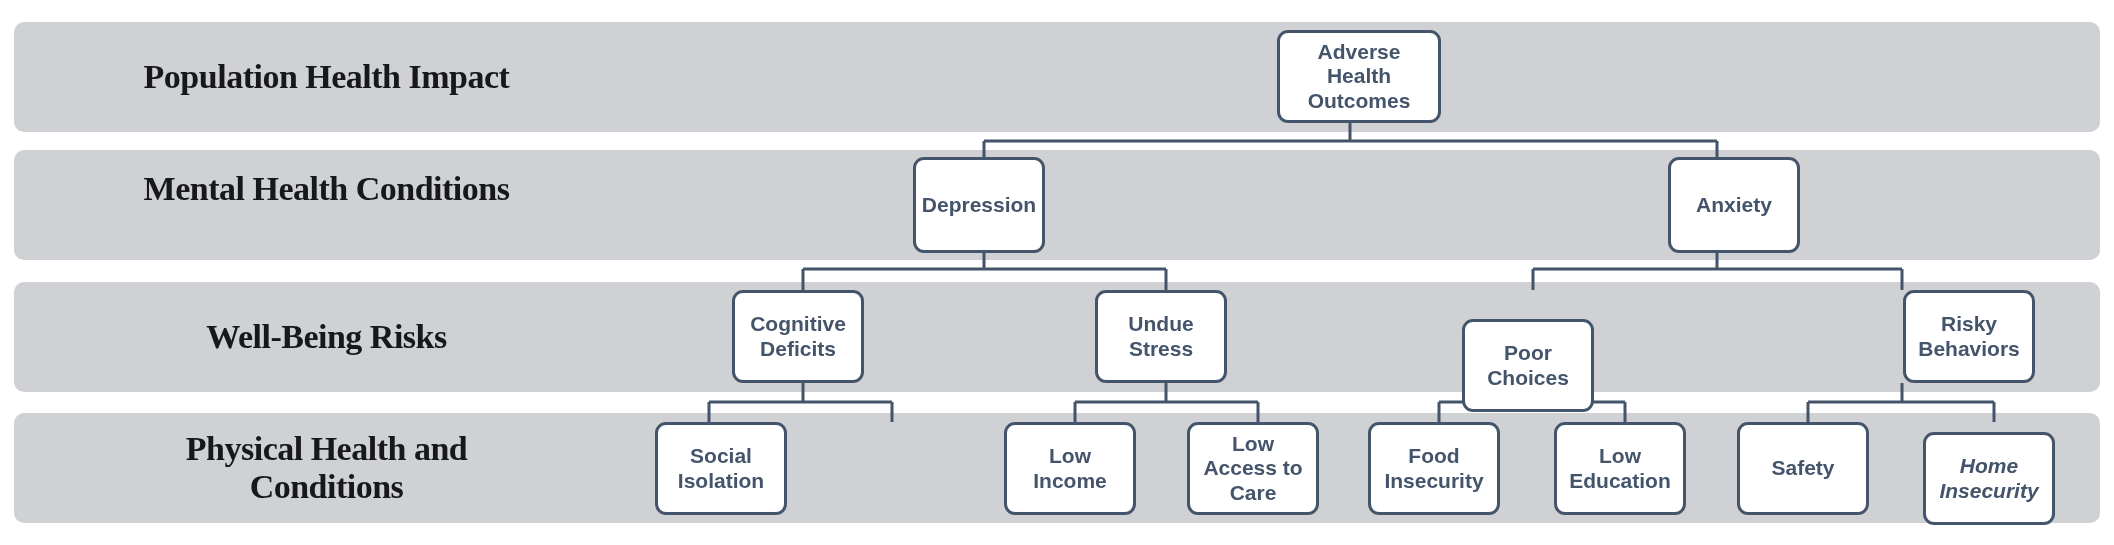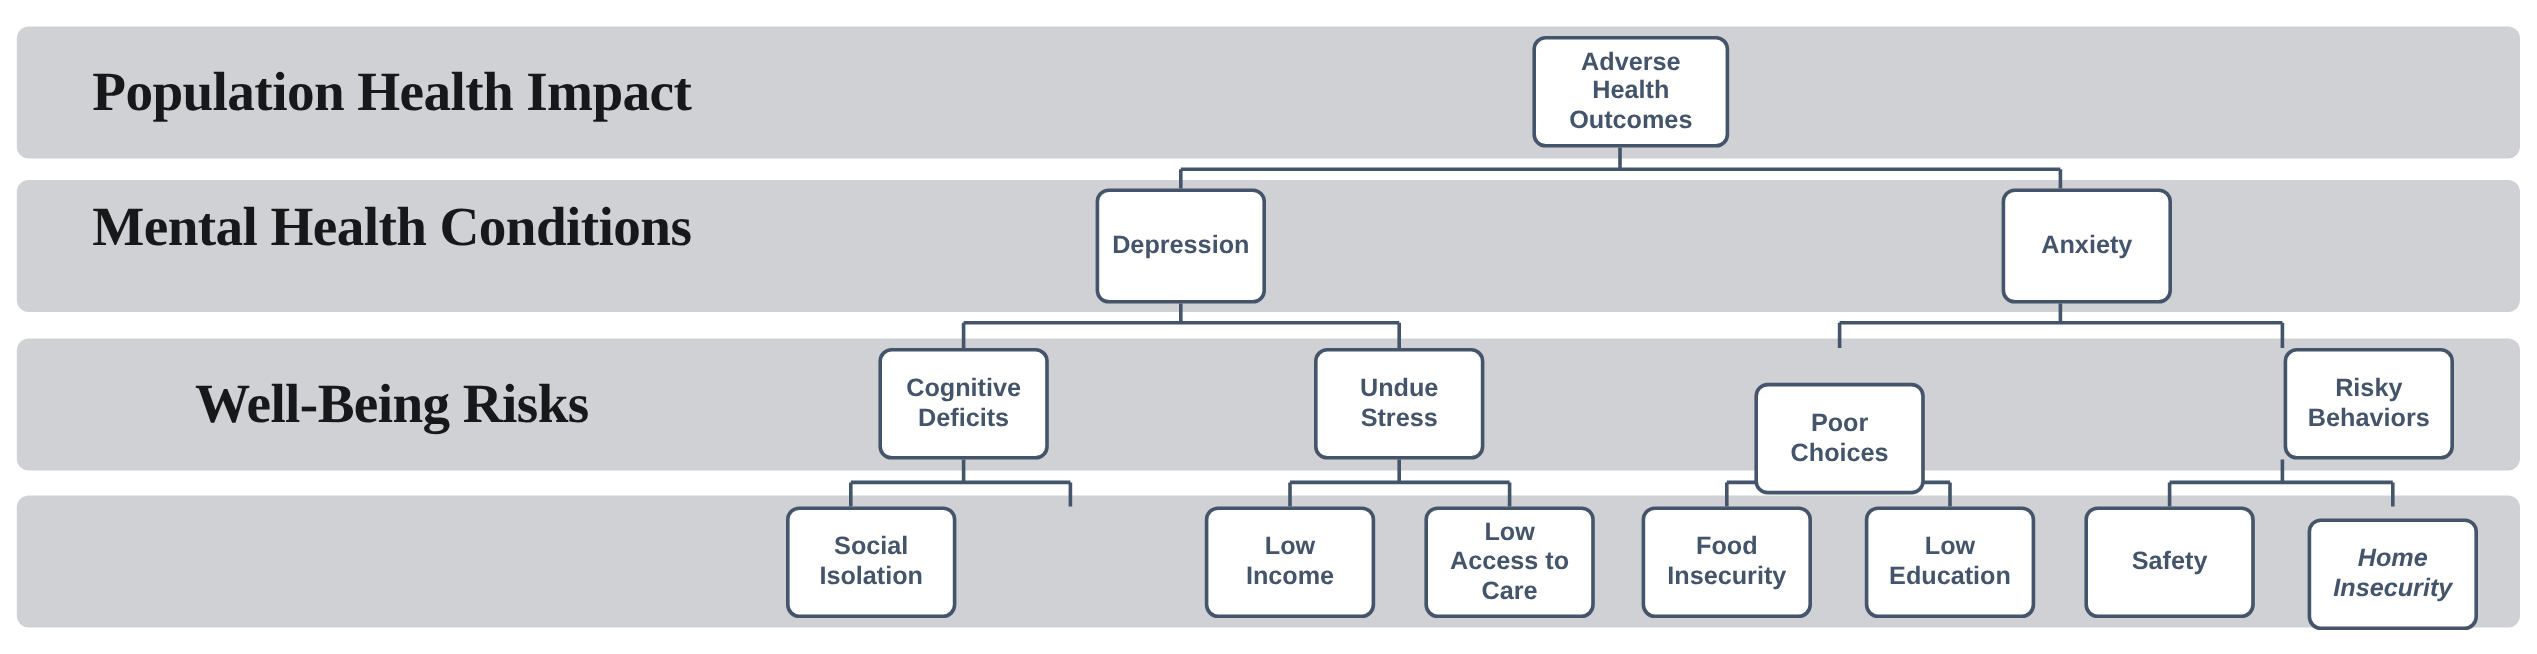--- a/index.html
+++ b/index.html
@@ -8,25 +8,25 @@
     font-family:"Liberation Sans", sans-serif; overflow:hidden;
   }
   .lane {
     position:absolute; left:14px; width:2086px; height:110px;
     background:#d0d1d4; border-radius:10px;
   }
   .lane-label {
     position:absolute; left:14px; width:625px; height:110px;
     display:flex; align-items:center; justify-content:center;
     text-align:center; font-family:"Liberation Serif", serif;
-    font-weight:bold; font-size:46px; line-height:1.12;
+    font-weight:bold; font-size:34px; line-height:1.12;
     color:#17181a; letter-spacing:-0.5px; white-space:pre-line;
   }
   .node {
-    position:absolute; width:142px; height:93px; box-sizing:border-box;
+    position:absolute; width:132px; height:93px; box-sizing:border-box;
     background:#ffffff; border:3px solid #44546a; border-radius:11px;
     color:#44546a; font-weight:bold; font-size:21px; line-height:1.16;
     display:flex; align-items:center; justify-content:center;
     text-align:center; white-space:pre-line; padding:2px;
   }
   .node.root { width:164px; }
   .node.lvl2 { height:96px; }
   .connectors { position:absolute; left:0; top:0; pointer-events:none; }
 </style>
 </head>
@@ -35,20 +35,22 @@
 <div class="stage">
 
   <div class="lane" style="top:22px;"></div>
   <div class="lane" style="top:150px;"></div>
   <div class="lane" style="top:282px;"></div>
   <div class="lane" style="top:413px;"></div>
 
   <div class="lane-label" style="top:22px;">Population Health Impact</div>
   <div class="lane-label" style="top:134px;">Mental Health Conditions</div>
   <div class="lane-label" style="top:282px;">Well-Being Risks</div>
+  <div class="lane-label" style="top:413px;">Physical Health and
+Conditions</div>
 
   <svg class="connectors" width="2114" height="545" viewBox="0 0 2114 545">
     <path d="M1350 123 V141 M984 141 H1717 M984 141 V157 M1717 141 V157" fill="none" stroke="#44546a" stroke-width="3"></path>
     <path d="M984 253 V269 M803 269 H1166 M803 269 V290 M1166 269 V290
              M1717 253 V269 M1533 269 H1902 M1533 269 V290 M1902 269 V290" fill="none" stroke="#44546a" stroke-width="3"></path>
     <path d="M803 383 V402 M709 402 H892 M709 402 V422 M892 402 V422
              M1166 383 V402 M1075 402 H1258 M1075 402 V422 M1258 402 V422
              M1533 383 V402 M1439 402 H1625 M1439 402 V422 M1625 402 V422
              M1902 383 V402 M1808 402 H1994 M1808 402 V422 M1994 402 V422" fill="none" stroke="#44546a" stroke-width="3"></path>
   </svg>

